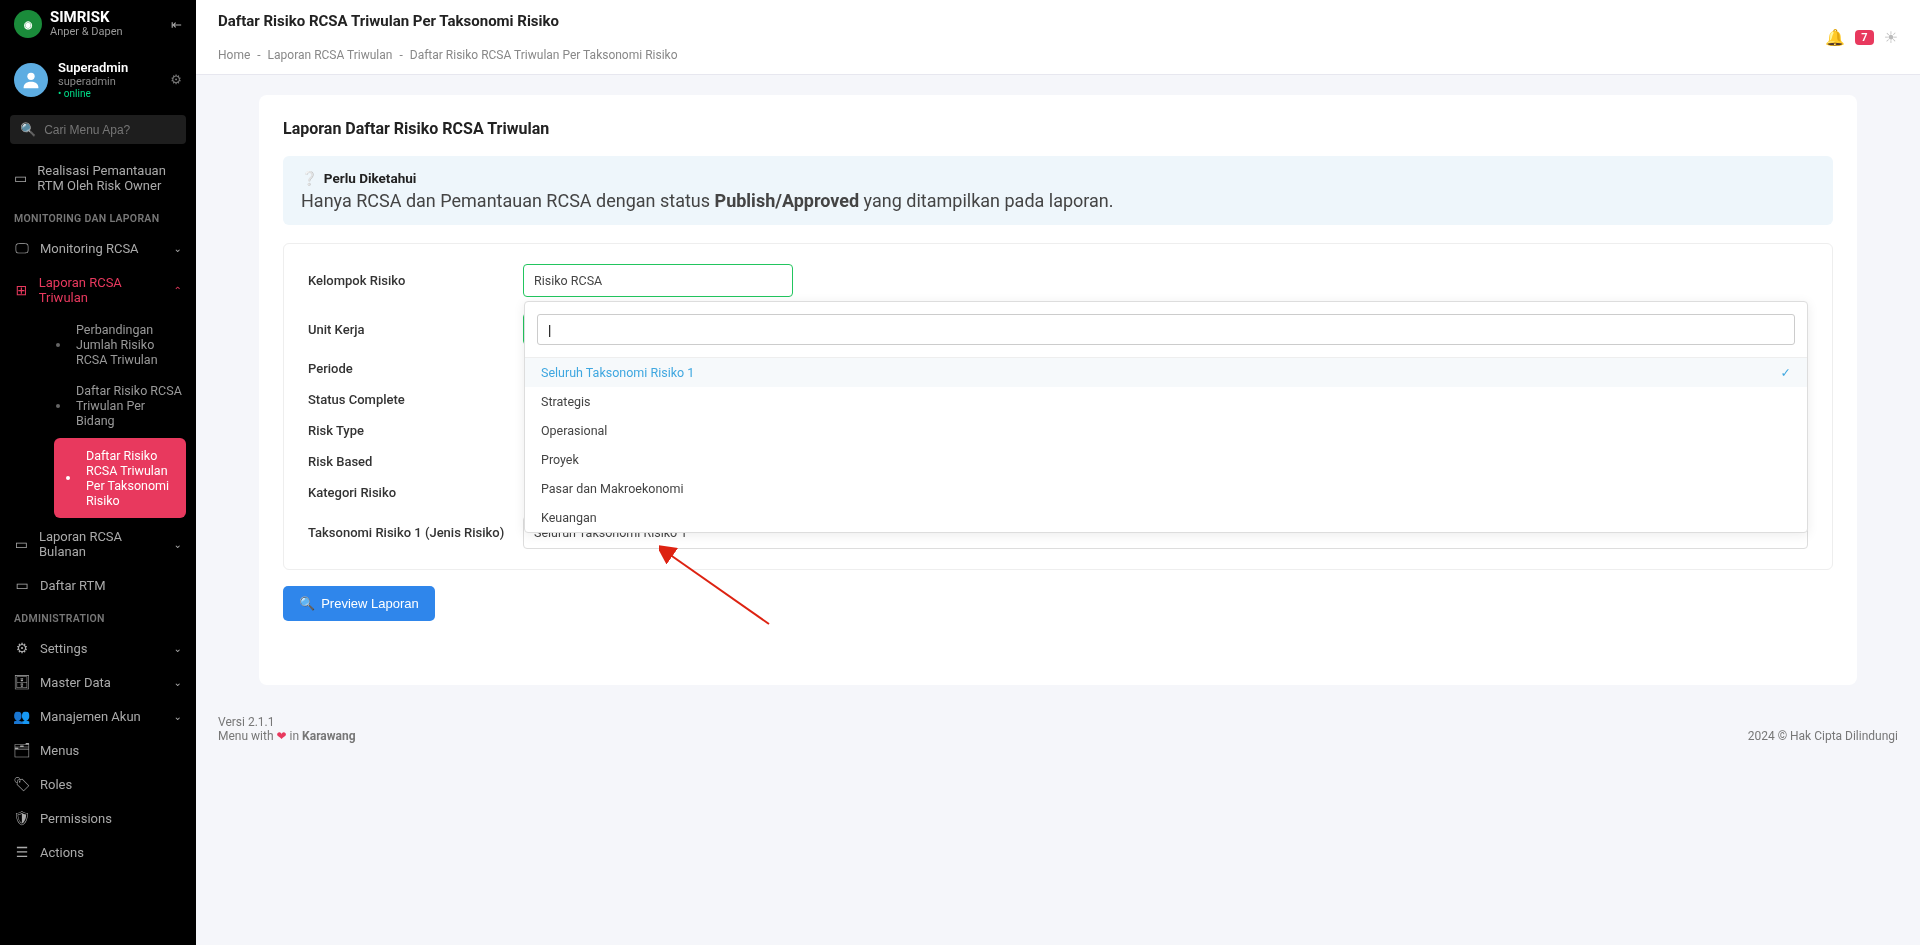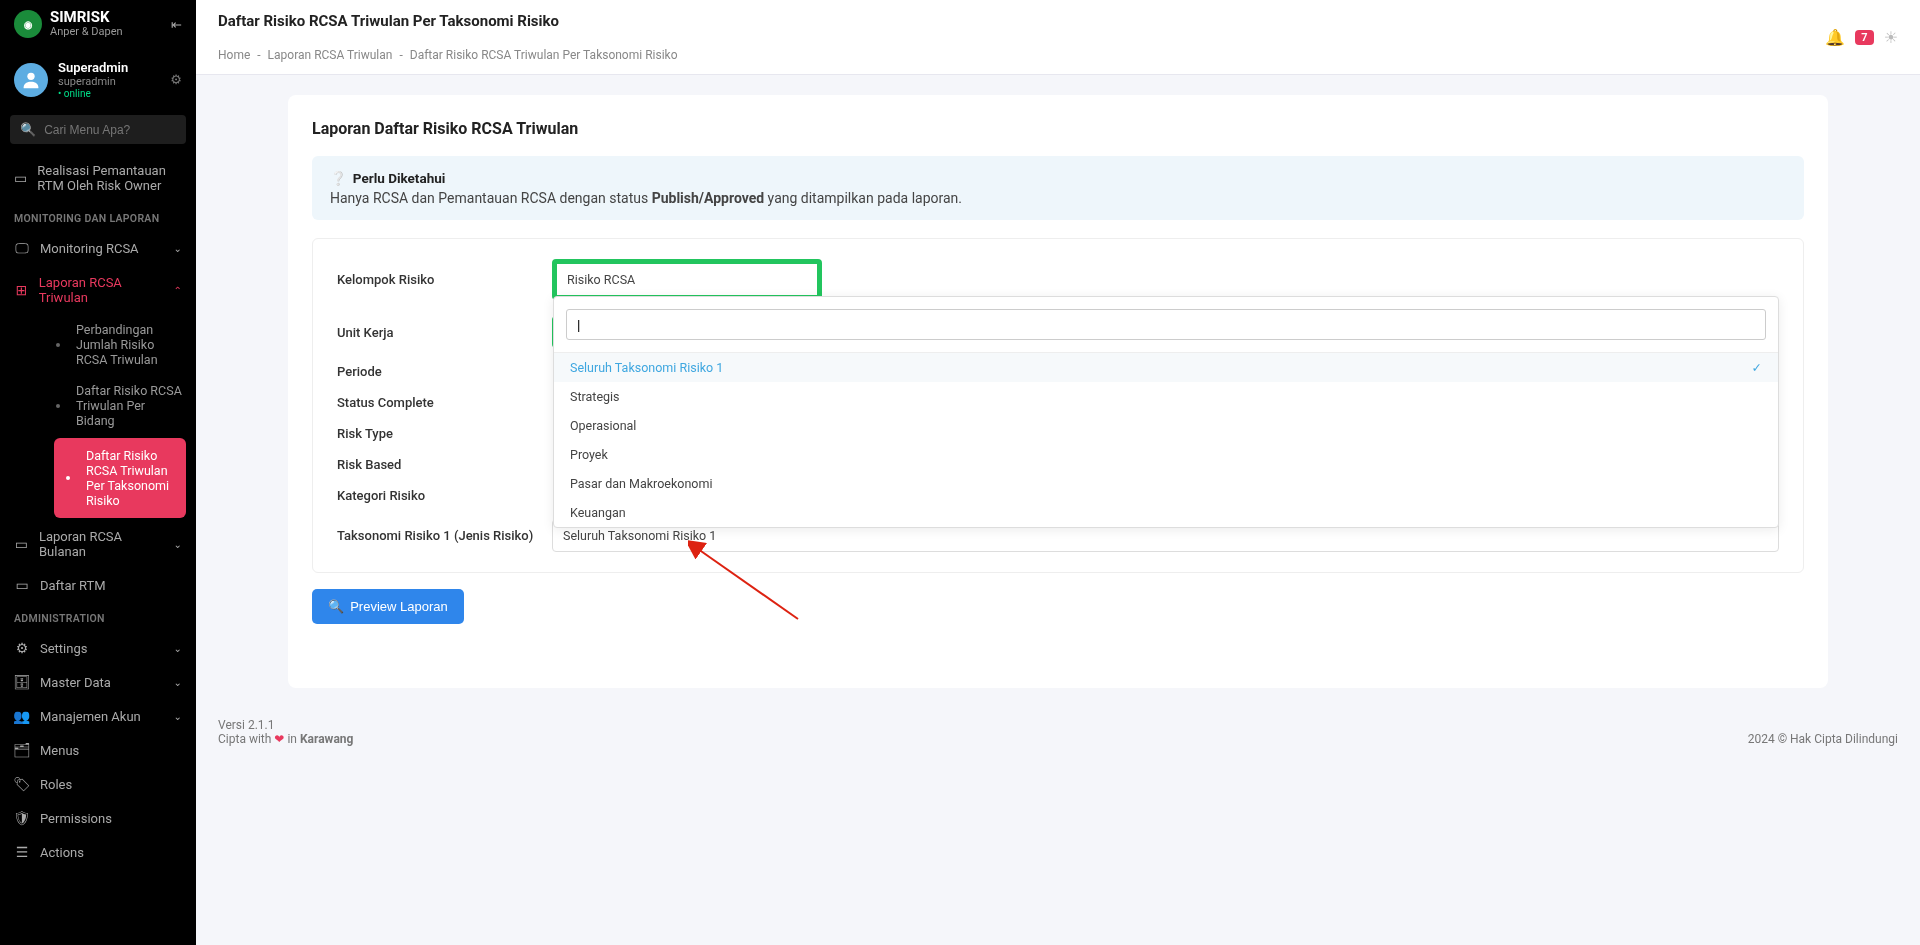--- a/index.html
+++ b/index.html
@@ -43,33 +43,33 @@
   .topbar { background:#fff; border-bottom:1px solid #e7e7ef; padding:12px 22px; display:flex; align-items:center; }
   .topbar-left .page-title { font-weight:700; font-size:15px; color:#222; }
   .crumbs { font-size:12px; color:#888; margin-top:18px; }
   .crumbs a { color:#888; text-decoration:none; }
   .crumbs .sep { margin:0 4px; }
   .topbar-right { margin-left:auto; display:flex; align-items:center; gap:10px; }
   .bell { color:#bbb; font-size:16px; }
   .badge { background:#e8395e; color:#fff; border-radius:4px; padding:1px 6px; font-size:11px; font-weight:600; }
   .theme-toggle { color:#bbb; font-size:16px; }
   
-  .content { padding: 20px 92px; }
+  .content { padding: 20px 63px; }
   .card { background:#fff; border-radius:8px; padding:24px; }
   .card-title { font-weight:700; font-size:16px; color:#222; margin-bottom:18px; }
   
   .alert { background:#eef6fb; border-radius:6px; padding:14px 18px; margin-bottom:18px; }
   .alert-title { font-weight:700; font-size:13.5px; color:#222; display:flex; align-items:center; gap:6px; margin-bottom:4px; }
-  .alert-text { font-size:14px; color:#444; }
+  .alert-text { font-size:18px; color:#444; }
   .alert-text strong { font-weight:700; }
   
   .form-box { border:1px solid #eee; border-radius:6px; padding:20px 24px; position:relative; }
   .form-row { display:flex; align-items:center; margin-bottom:16px; }
   .form-label { width: 215px; font-size:13px; color:#333; font-weight:500; }
-  .form-control { flex:0 0 270px; background:#fff; border:5px solid #22c55e; border-radius:4px; padding:8px 10px; font-size:12.5px; color:#444; }
+  .form-control { flex:0 0 270px; background:#fff; border:1px solid #22c55e; border-radius:4px; padding:8px 10px; font-size:12.5px; color:#444; }
   .taksonomi-select { flex:1; background:#fff; border:1px solid #ddd; border-radius:4px; padding:8px 10px; font-size:12.5px; color:#444; }
   
   
   .dropdown-panel { position:absolute; top:57px; left:240px; right:24px; background:#fff; border:1px solid #ddd; border-radius:4px; box-shadow:0 2px 12px rgba(0,0,0,0.08); z-index:50; }
   .dd-search { padding:12px; }
   .dd-search input { width:100%; border:1px solid #ccc; border-radius:3px; padding:7px 10px; font-size:13px; outline:none; }
   .dd-list { max-height:180px; overflow-y:auto; border-top:1px solid #eee; }
   .dd-item { padding:7px 16px; font-size:12.5px; color:#444; cursor:pointer; display:flex; align-items:center; }
   .dd-item.selected { color:#3fa7e0; background:#f6f9fb; }
   .dd-item.selected .check { margin-left:auto; color:#3fa7e0; }
@@ -304,21 +304,21 @@
         </button>
 
         <div style="height:40px;"></div>
       </div>
     </div>
 
     <div class="footer">
       <div>
         <div>Versi 2.1.1</div>
         <div>
-          <span>Cipta with </span><span class="heart">❤</span><span> in </span><strong>Karawang</strong>
+          <span>Menu with </span><span class="heart">❤</span><span> in </span><strong>Karawang</strong>
         </div>
       </div>
       <div class="footer-right">
         <br><span>2024 © Hak Cipta Dilindungi</span>
       </div>
     </div>
   </div>
 </div>
 
 </body></html>

